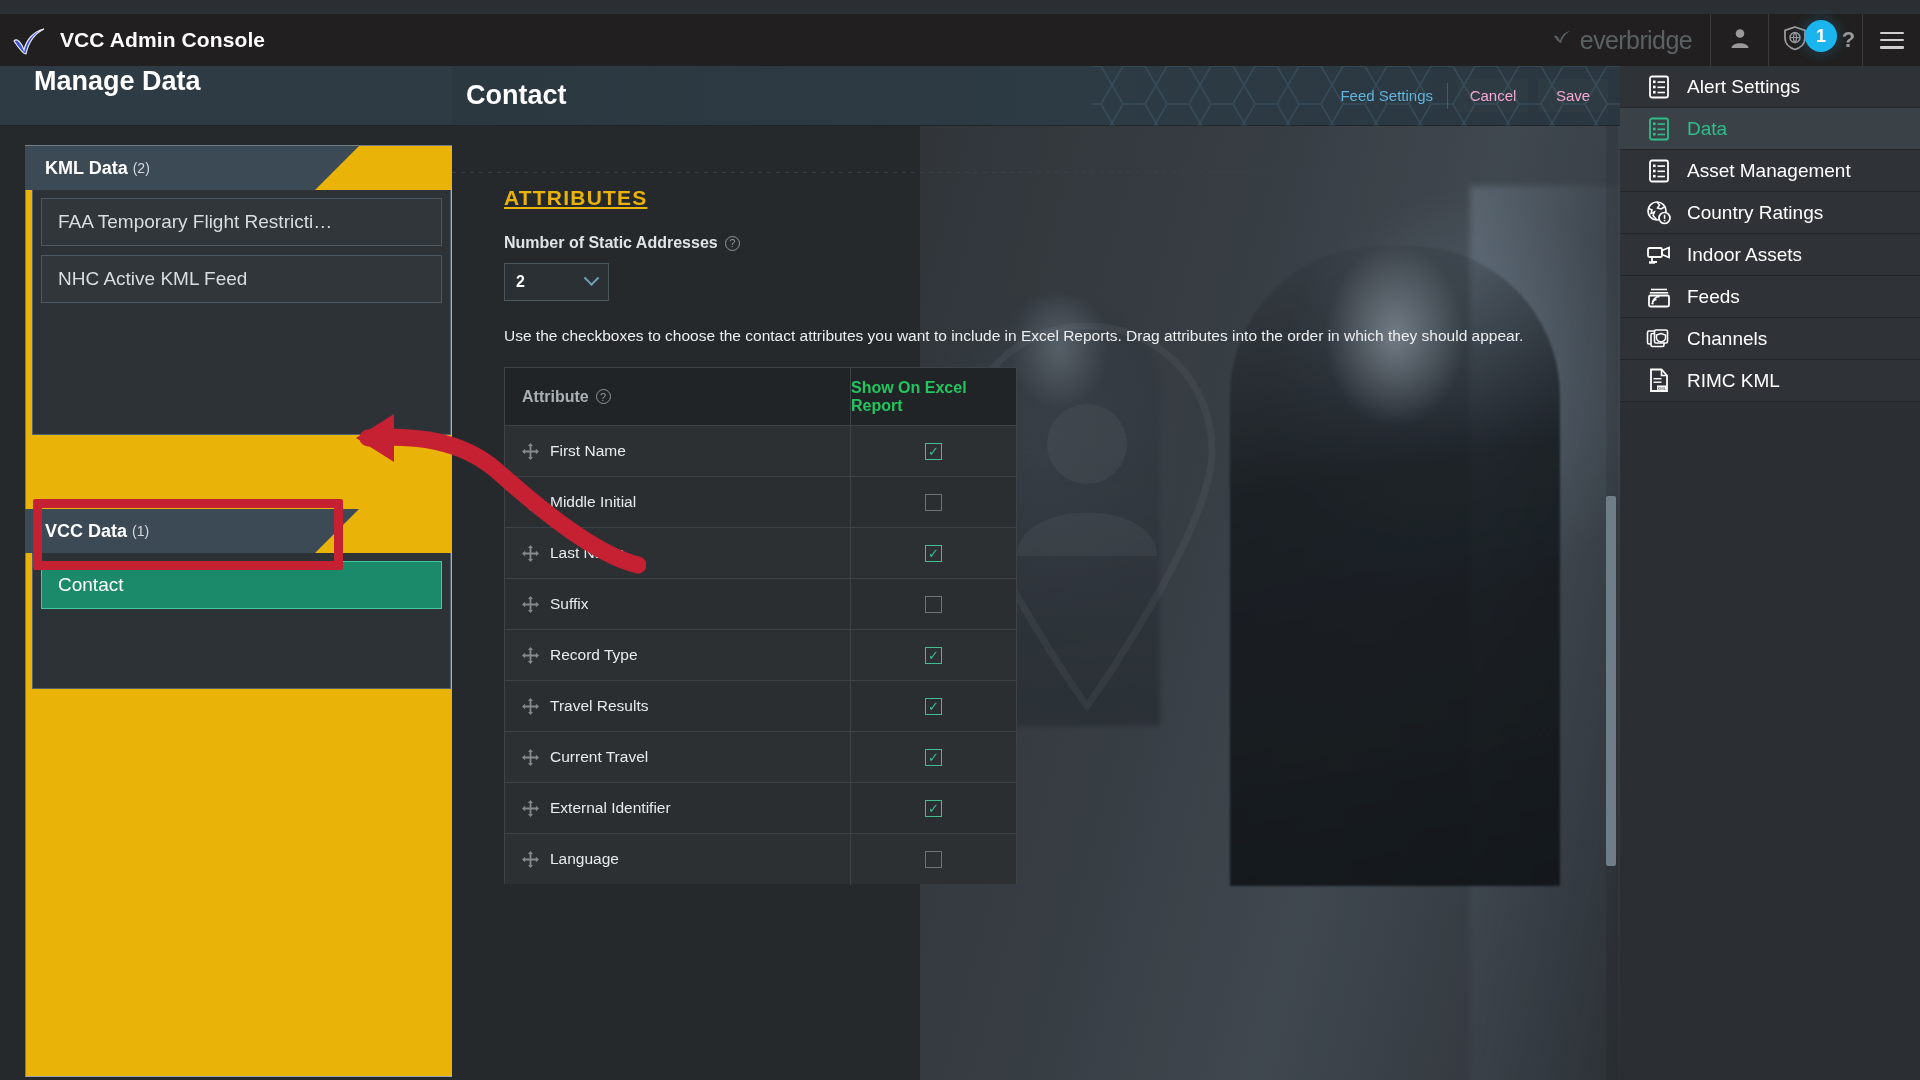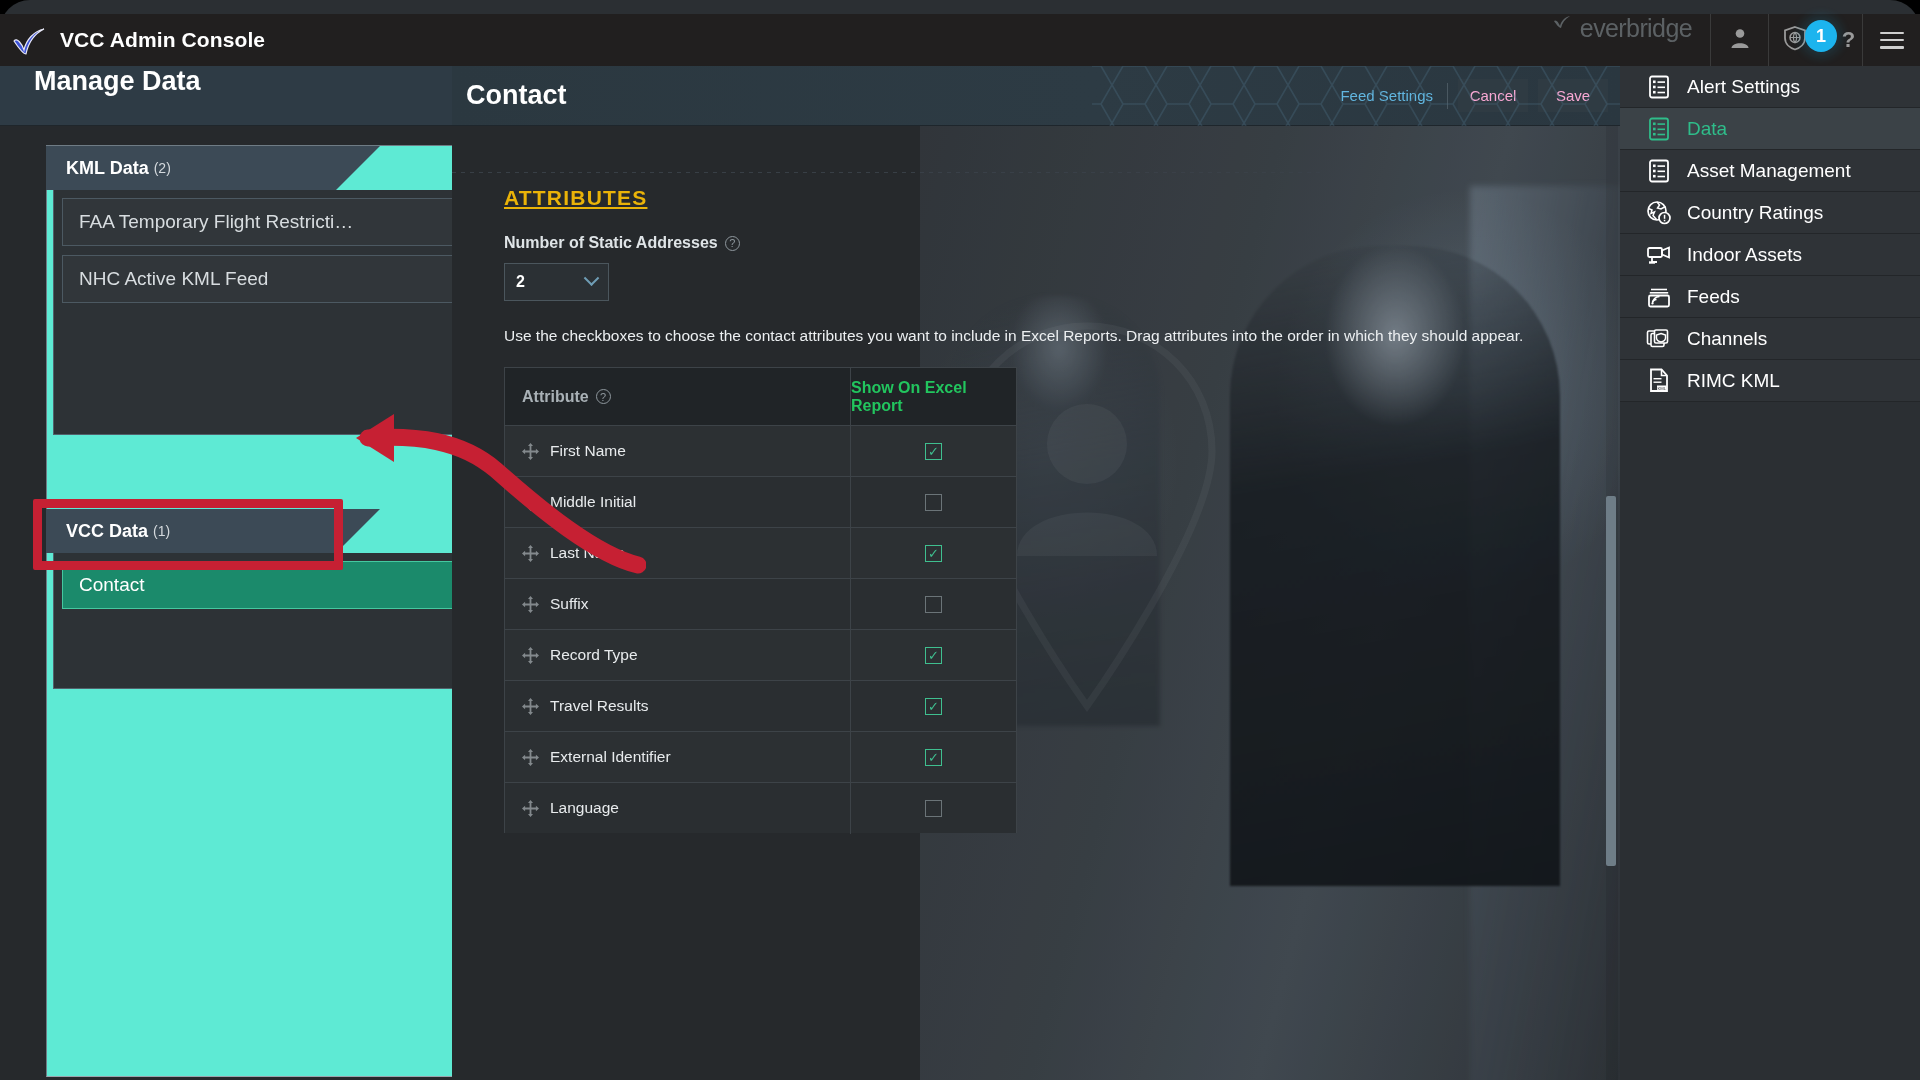--- a/index.html
+++ b/index.html
@@ -2,33 +2,33 @@
 <html><head>
 <meta charset="utf-8">
 <style>
   * { box-sizing: border-box; margin: 0; padding: 0; }
   html, body {
     width: 1920px; height: 1080px;
     background: #000;
     font-family: "Liberation Sans", sans-serif;
     overflow: hidden;
   }
-  #app { position: relative; width: 1920px; height: 1080px; background:#2b2f33;border-radius:30px; }
+  #app { position: relative; width: 1920px; height: 1080px; background:#2b2f33; }
 
   
   .topbar {
     position:absolute; left:0; top:14px; width:1920px; height:52px;
     background:#211f1f; display:flex; align-items:center; z-index:40;
   }
   .brand { display:flex; align-items:center; padding-left:10px; gap:10px; }
   .brand-logo { width:40px; height:32px; position:relative; }
   .brand-title { color:#ffffff; font-size:21px; font-weight:bold; letter-spacing:.1px; }
   .topbar-spacer { flex:1; }
   .everbridge {
-    display:flex; gap:8px; padding:0 18px 0 10px;
+    display:flex; align-items:center; gap:8px; padding:0 18px 0 10px;
     color:#5c6164; font-size:25px; font-weight:300; letter-spacing:-.6px;
     position:relative; height:52px;
   }
   .tb-cell {
     width:58px; height:52px; display:flex; align-items:center; justify-content:center;
     border-left:1px solid #3a3a3a; position:relative;
   }
   .tb-cell.wide { width:94px; }
   .tb-cell:last-child { border-right:none; }
   .badge-blue {
@@ -45,21 +45,21 @@
   .left-header {
     position:absolute; left:0; top:66px; width:452px; height:60px;
     background:#2e3b45; display:flex; align-items:flex-start;
     border-bottom:1px solid #1f262b;
   }
   .left-header h1 { color:#fff; font-size:27px; font-weight:bold; padding-left:34px; }
 
   .left-body { position:absolute; left:0; top:126px; width:452px; height:954px; background:#26292c; }
   .left-card {
     position:absolute; left:25px; top:19px; width:433px; height:932px;
-    background:#5eead4; border:1px solid #6f7c85; border-bottom-color:#9aa6ae;margin-left:21px;
+    background:#eab308; border:1px solid #6f7c85; border-bottom-color:#9aa6ae;
   }
 
   .tabhead {
     position:relative; height:44px; background:#3c4a56; width:290px;
     display:flex; align-items:center; padding-left:20px; margin-left:-1px;
   }
   .tabhead:after {
     content:""; position:absolute; right:-44px; top:0;
     border-top:44px solid #3c4a56; border-right:44px solid transparent;
   }
@@ -408,20 +408,31 @@
                 </div>
                 <div class="td-show">
                   <span class="cbox on"></span>
                 </div>
               </div>
               <div class="tr">
                 <div class="td-attr">
                   <span class="drag-handle"><svg width="17" height="17" viewBox="0 0 17 17">
                       <path d="M8.5 0 L11 3 H9.4 V7.4 H13.9 V5.8 L17 8.5 L13.9 11.2 V9.6 H9.4 V14 H11 L8.5 17 L6 14 H7.6 V9.6 H3.1 V11.2 L0 8.5 L3.1 5.8 V7.4 H7.6 V3 H6 Z" fill="#b9c0c4"></path>
                     </svg></span>
+                  <span>Current Travel</span>
+                </div>
+                <div class="td-show">
+                  <span class="cbox on"></span>
+                </div>
+              </div>
+              <div class="tr">
+                <div class="td-attr">
+                  <span class="drag-handle"><svg width="17" height="17" viewBox="0 0 17 17">
+                      <path d="M8.5 0 L11 3 H9.4 V7.4 H13.9 V5.8 L17 8.5 L13.9 11.2 V9.6 H9.4 V14 H11 L8.5 17 L6 14 H7.6 V9.6 H3.1 V11.2 L0 8.5 L3.1 5.8 V7.4 H7.6 V3 H6 Z" fill="#b9c0c4"></path>
+                    </svg></span>
                   <span>External Identifier</span>
                 </div>
                 <div class="td-show">
                   <span class="cbox on"></span>
                 </div>
               </div>
               <div class="tr">
                 <div class="td-attr">
                   <span class="drag-handle"><svg width="17" height="17" viewBox="0 0 17 17">
                       <path d="M8.5 0 L11 3 H9.4 V7.4 H13.9 V5.8 L17 8.5 L13.9 11.2 V9.6 H9.4 V14 H11 L8.5 17 L6 14 H7.6 V9.6 H3.1 V11.2 L0 8.5 L3.1 5.8 V7.4 H7.6 V3 H6 Z" fill="#b9c0c4"></path>

